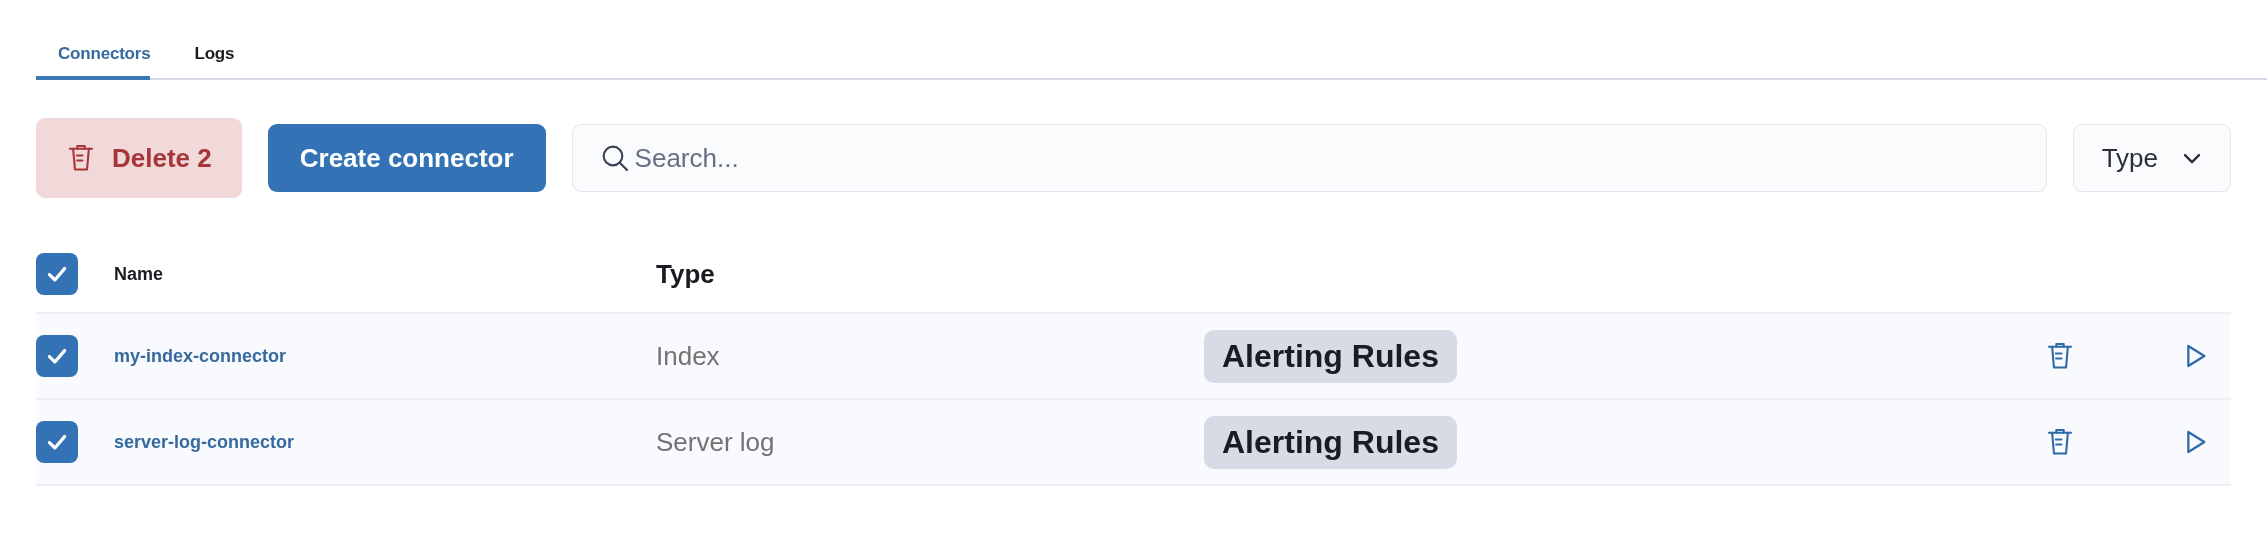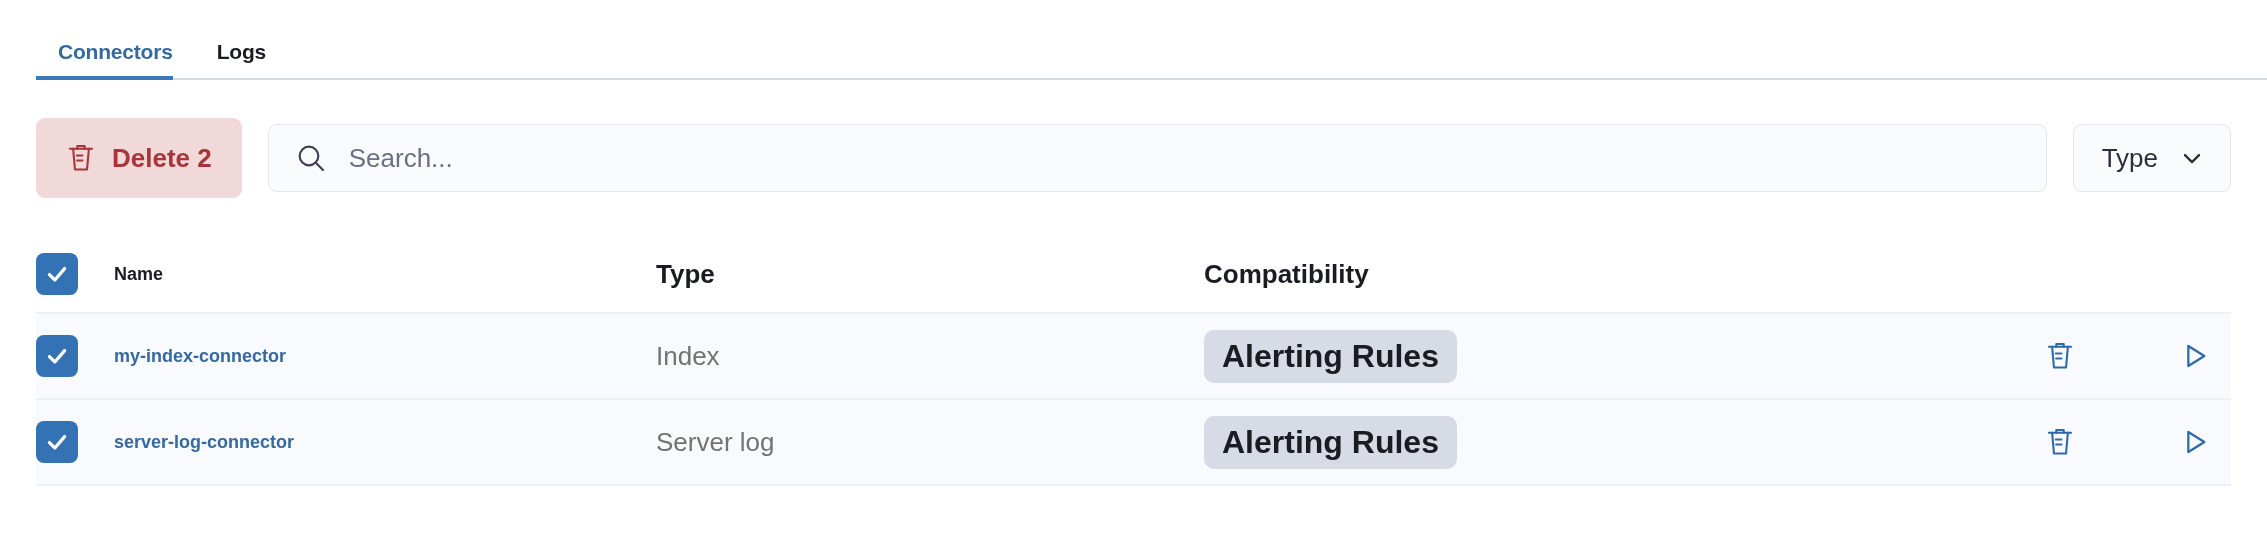--- a/index.html
+++ b/index.html
@@ -33,21 +33,21 @@
     position: absolute;
     left: 36px;
     right: 0;
     bottom: 0;
     height: 2px;
     background: #d3dae6;
   }
   .tab {
     position: relative;
     padding: 0 22px 18px 22px;
-    font-size: 21px;
+    font-size: 17px;
     font-weight: bold;
     letter-spacing: -0.2px;
     color: #1a1c21;
     cursor: pointer;
     background: transparent;
     border: none;
     font-family: "Liberation Sans", sans-serif;
     line-height: 1;
   }
   .tab:first-child { padding-left: 0; }
@@ -102,21 +102,21 @@
     font-weight: bold;
     font-family: "Liberation Sans", sans-serif;
     cursor: pointer;
     white-space: nowrap;
   }
 
   .searchbox {
     flex: 1 1 auto;
     display: flex;
     align-items: center;
-    gap: 22px;
+    gap: 4px;
     height: 68px;
     padding: 0 26px;
     background: #fafbfd;
     border: 1px solid #e3e6ed;
     border-radius: 9px;
     min-width: 0;
   }
   .searchbox input {
     flex: 1 1 auto;
     border: none;
@@ -250,20 +250,21 @@
           <line x1="3" y1="5.5" x2="21" y2="5.5"></line>
           <path d="M9 5.5V3.2h6v2.3"></path>
           <path d="M5.6 5.5l1.5 16.8h9.8l1.5-16.8"></path>
           <line x1="8.6" y1="11" x2="13.2" y2="11"></line>
           <line x1="8.9" y1="15" x2="13.2" y2="15"></line>
         </svg>
       </span>
       <span>Delete 2</span>
     </button>
 
+    <button class="btn-create">Create connector</button>
 
     <div class="searchbox">
       <span style="display:flex;">
         <svg width="32" height="32" viewBox="0 0 24 24" fill="none" stroke="#3c4050" stroke-width="1.6" stroke-linecap="round">
           <circle cx="10.5" cy="10.5" r="7"></circle>
           <line x1="15.6" y1="15.6" x2="21" y2="21"></line>
         </svg>
       </span>
       <input type="text" value="" placeholder="Search..." style="">
     </div>
@@ -284,21 +285,20 @@
     <div class="row header">
       <div class="cell-check">
         <div class="checkbox">
           <svg width="26" height="26" viewBox="0 0 24 24" fill="none" stroke="#ffffff" stroke-width="3" stroke-linecap="round" stroke-linejoin="round">
             <polyline points="5,12.5 10,17.5 19,7"></polyline>
           </svg>
         </div>
       </div>
       <div class="cell-name">Name</div>
       <div class="cell-type">Type</div>
-      <div class="cell-compat">Compatibility</div>
       <div class="cell-actions"></div>
     </div>
 
     <div class="row data">
       <div class="cell-check">
         <div class="checkbox">
           <svg width="26" height="26" viewBox="0 0 24 24" fill="none" stroke="#ffffff" stroke-width="3" stroke-linecap="round" stroke-linejoin="round">
             <polyline points="5,12.5 10,17.5 19,7"></polyline>
           </svg>
         </div>

